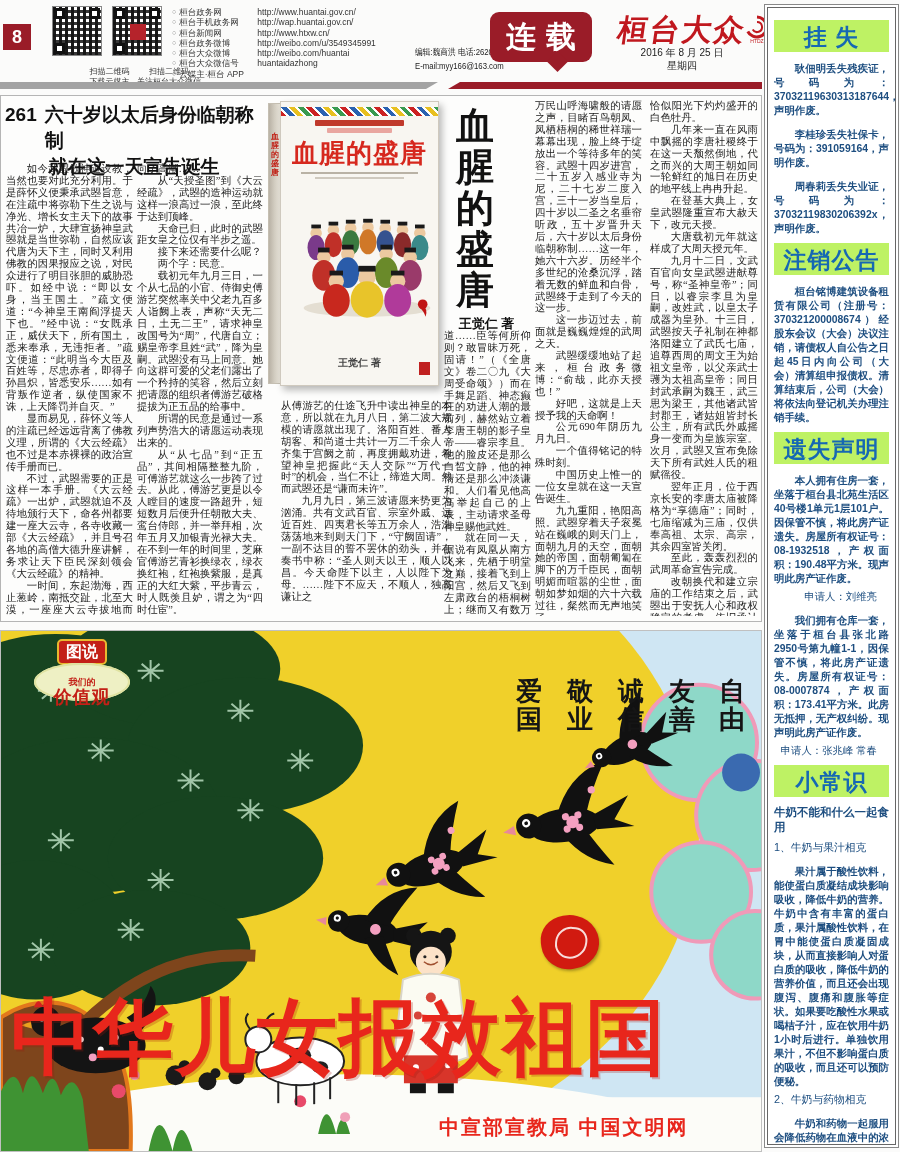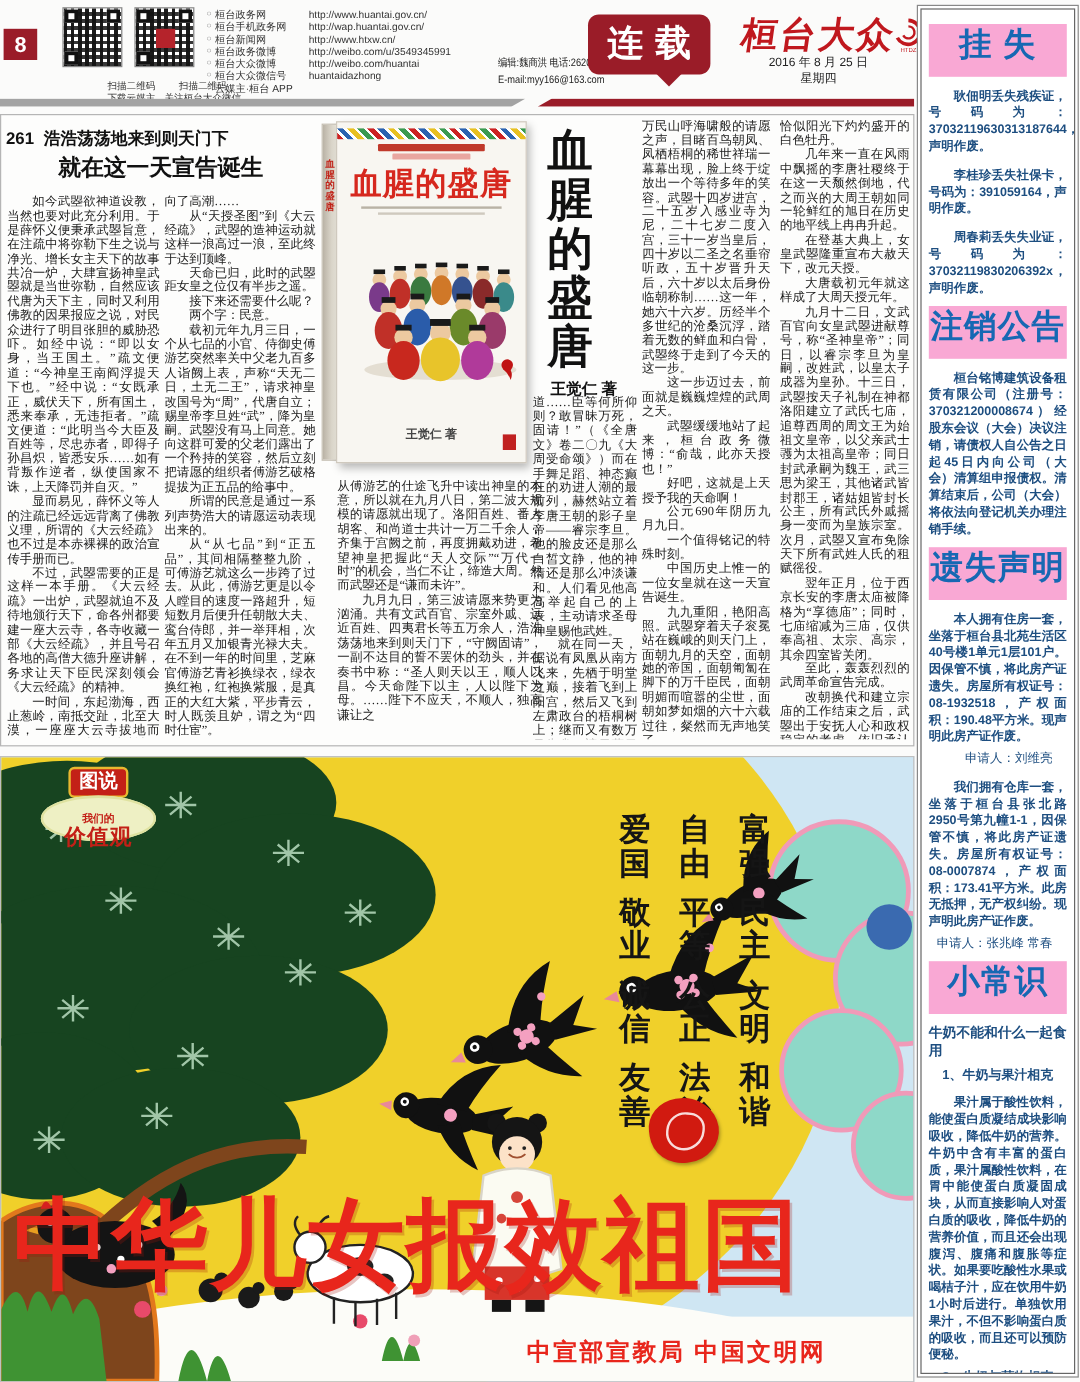--- a/index.html
+++ b/index.html
@@ -33,21 +33,21 @@
   .mast-logo{position:absolute;right:-4px;top:0;}
   .dateline{font:10px/13px "Liberation Sans",sans-serif;color:#222;}
   .bar-gray{position:absolute;left:0;top:82px;width:438px;height:7px;background:#a3a3a3;
     clip-path:polygon(0 0,100% 0,calc(100% - 12px) 100%,0 100%);}
   .bar-red{position:absolute;left:448px;top:82px;width:314px;height:7px;background:#9a1c28;
     clip-path:polygon(12px 0,100% 0,100% 100%,0 100%);}
 
   
   .article-box{position:absolute;left:0;top:95px;width:762px;height:527px;background:#fdfdfc;border:1px solid #b5b5b5;}
   .atitle{position:absolute;left:4px;top:6px;width:258px;font-family:"Liberation Sans",sans-serif;color:#111;}
-  .atitle .l1{display:flex;gap:8px;font-weight:bold;font-size:14px;line-height:26px;}
+  .atitle .l1{display:flex;gap:8px;font-weight:bold;font-size:19px;line-height:26px;justify-content:space-between;}
   .atitle .l2{font-weight:bold;font-size:19px;line-height:26px;text-align:center;}
   .col{position:absolute;font-size:10.4px;line-height:11.9px;color:#1a1a1a;text-align:justify;overflow:hidden;}
   .col p{margin:0;text-indent:2em;}
   .flow-cont p:first-child{text-indent:0;}
   .c1{left:5px;top:67px;width:127px;height:452px;}
   .c2{left:136px;top:67px;width:126px;height:452px;}
   .c3{left:280px;top:304px;width:171px;height:216px;}
   .c3b{left:443px;top:234px;width:87px;height:286px;}
   .c4{left:534px;top:4px;width:107px;height:516px;}
   .c5{left:649px;top:4px;width:108px;height:516px;}
@@ -73,39 +73,39 @@
 
   .vtitle{position:absolute;left:452px;top:10px;width:44px;font:bold 38px/41px "Liberation Sans",sans-serif;
     color:#111;word-break:break-all;text-align:center;}
   .vauthor{position:absolute;left:438px;top:220px;width:95px;text-align:center;color:#111;
     font:bold 13px/15px "Liberation Sans",sans-serif;}
 
   
   .sidebar{position:absolute;left:767px;top:7px;width:129px;height:1138px;background:#fff;border:1px solid #666;
     box-shadow:0 0 0 2px #fff,0 0 0 3px #888;padding:5px 6px;overflow:hidden;
     font-family:"Liberation Sans",sans-serif;color:#1d4e80;}
-  .sb-h{background:#f9a8d4;color:#1668b3;font-weight:bold;font-size:27px;line-height:34px;height:44px;
+  .sb-h{background:#bef264;color:#1668b3;font-weight:bold;font-size:23px;line-height:34px;height:32px;
     text-align:center;margin:7px 0 8px;letter-spacing:1px;}
   .sb-p{font-size:10.4px;line-height:14px;text-align:justify;}
   .sb-p p{margin:10px 0 4px;text-indent:2em;font-weight:bold;}
   .sb-sig{font-size:10.4px;line-height:14px;text-align:right;padding-right:12px;margin-bottom:4px;}
   .sb-sub{font-size:11.5px;font-weight:bold;text-align:left;margin:4px 0 6px;}
-  .sb-ih{font-size:10.8px;font-weight:bold;text-align:center;margin:2px 0;}
+  .sb-ih{font-size:10.8px;font-weight:normal;margin:2px 0;}
 
   
   .poster{position:absolute;left:0;top:630px;width:762px;height:522px;overflow:hidden;border:1px solid #c0c0c0;background:#cfe6f3;}
   .scene{position:absolute;left:0;top:0;width:100%;height:100%;}
   .badge-tushuo{position:absolute;left:56px;top:8px;background:#c32017;border:2px solid #e8b830;border-radius:5px;
     color:#fff;font:bold 16px/20px "Liberation Sans",sans-serif;padding:1px 7px;}
   .badge-oval{position:absolute;left:33px;top:32px;width:96px;height:38px;background:#eef0c4;border-radius:50%;
     text-align:center;color:#c32017;box-shadow:0 0 0 2px #dfe2a0 inset;}
   .badge-oval .s1{display:block;font:bold 9px/11px "Liberation Sans",sans-serif;margin-top:14px;}
   .badge-oval .s2{display:block;font:bold 18px/19px "Liberation Sans",sans-serif;letter-spacing:1px;}
   .values{position:absolute;left:514px;top:46px;display:flex;gap:22px;}
-  .vcol{display:flex;flex-direction:column;gap:13px;}
+  .vcol{display:flex;flex-direction:row;gap:23px;}
   .vword{width:28px;font:bold 26px/28px "Liberation Sans",sans-serif;color:#151515;word-break:break-all;text-align:center;}
   .seal{position:absolute;left:540px;top:284px;width:58px;height:54px;background:#d11a10;
     border-radius:46% 54% 50% 50%;transform:rotate(-8deg);box-shadow:1px 2px 3px rgba(0,0,0,.3);}
   .seal::after{content:"";position:absolute;left:14px;top:12px;width:28px;height:28px;
     border:2px solid rgba(255,255,255,.85);border-radius:50% 40% 55% 45%;transform:rotate(14deg);}
   .poster-title{position:absolute;left:10px;top:356px;width:740px;color:#e8261c;
     font:900 80px/98px "Liberation Sans",sans-serif;letter-spacing:2px;transform:scaleY(1.04);transform-origin:top;
     text-shadow:2px 2px 0 rgba(160,20,10,.25);white-space:nowrap;}
   .poster-credit{position:absolute;left:438px;top:484px;color:#e8261c;
     font:bold 20px/24px "Liberation Sans",sans-serif;letter-spacing:2px;white-space:nowrap;}
@@ -191,21 +191,21 @@
     </div>
 
     <div class="bar-gray" data-name="header-rule-gray"></div>
     <div class="bar-red" data-name="header-rule-red"></div>
   </div>
 
   <div class="article-box" data-name="serial-article">
     <div class="atitle" data-name="article-title">
       <div class="l1">
         <span data-name="episode-number">261</span>
-        <span data-name="article-title-line1">浩浩荡荡地来到则天门下</span>
+        <span data-name="article-title-line1">六十岁以太后身份临朝称制</span>
       </div>
       <div class="l2" data-name="article-title-line2">就在这一天宣告诞生</div>
     </div>
 
     <div class="col c1" data-name="article-column-1">
         <p data-name="paragraph">如今武曌欲神道设教，当然也要对此充分利用。于是薛怀义便秉承武曌旨意，在注疏中将弥勒下生之说与净光、增长女主天下的故事共冶一炉，大肆宣扬神皇武曌就是当世弥勒，自然应该代唐为天下主，同时又利用佛教的因果报应之说，对民众进行了明目张胆的威胁恐吓。如经中说：“即以女身，当王国土。”疏文便道：“今神皇王南阎浮提天下也。”经中说：“女既承正，威伏天下，所有国土，悉来奉承，无违拒者。”疏文便道：“此明当今大臣及百姓等，尽忠赤者，即得子孙昌炽，皆悉安乐……如有背叛作逆者，纵使国家不诛，上天降罚并自灭。”</p>
         <p data-name="paragraph">显而易见，薛怀义等人的注疏已经远远背离了佛教义理，所谓的《大云经疏》也不过是本赤裸裸的政治宣传手册而已。</p>
         <p data-name="paragraph">不过，武曌需要的正是这样一本手册。《大云经疏》一出炉，武曌就迫不及待地颁行天下，命各州都要建一座大云寺，各寺收藏一部《大云经疏》，并且号召各地的高僧大德升座讲解，务求让天下臣民深刻领会《大云经疏》的精神。</p>
         <p data-name="paragraph">一时间，东起渤海，西止葱岭，南抵交趾，北至大漠，一座座大云寺拔地而起，一场场贯彻朝廷精神的讲经法会如火如荼地开展，《大云经疏》成了人人必读的“红宝书”，女主天下的政治舆论被一步步推</p>
       </div>

